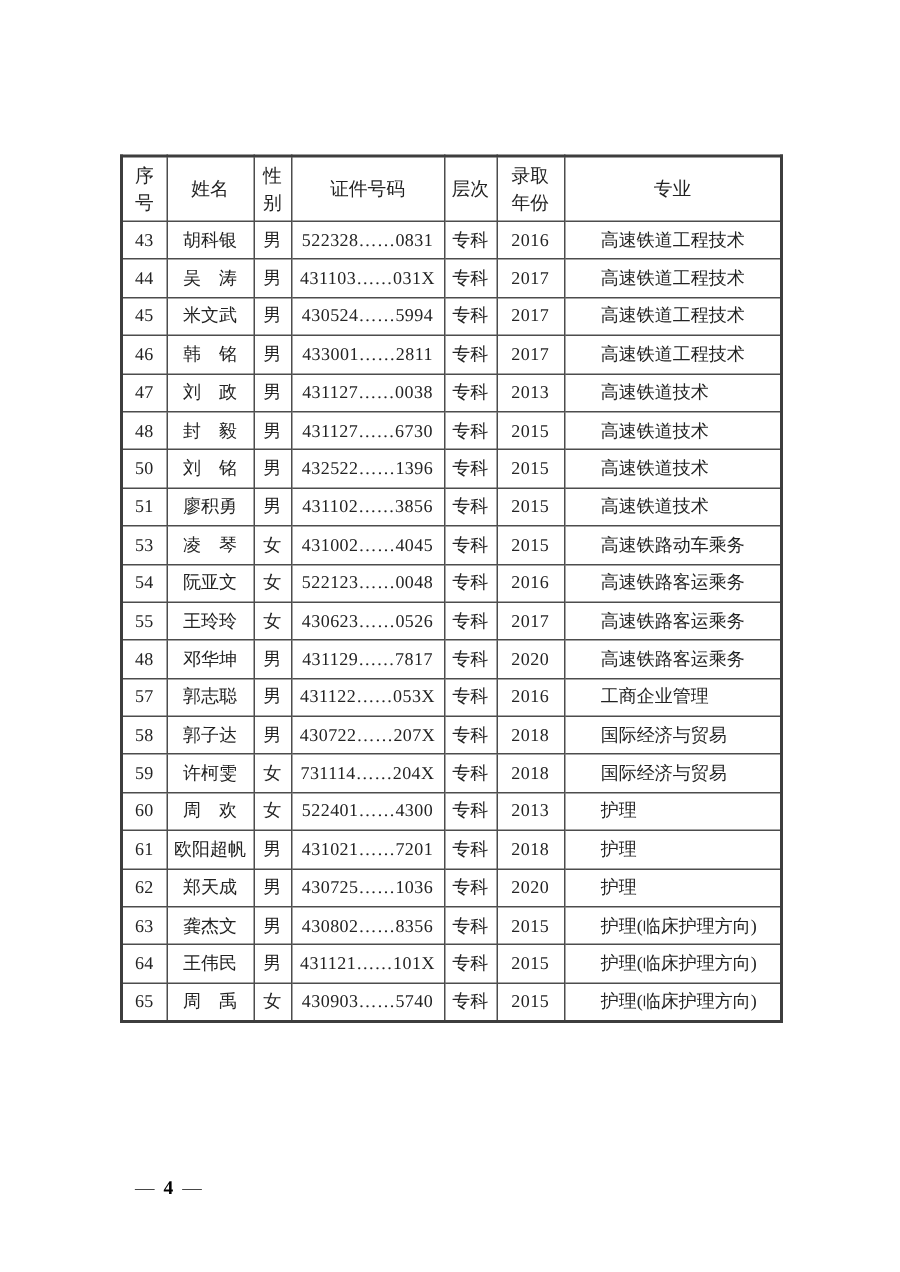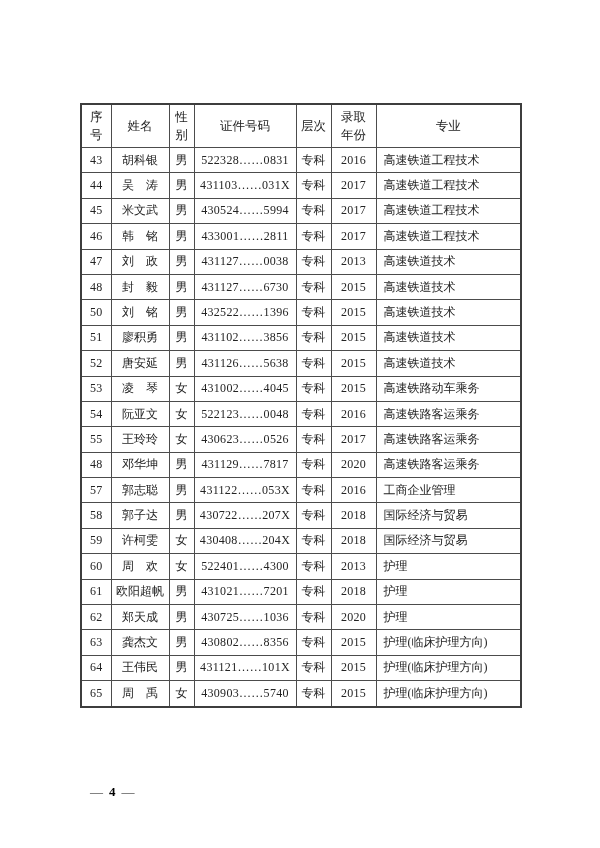--- a/index.html
+++ b/index.html
@@ -51,21 +51,21 @@
     letter-spacing: 0.3px;
   }
   tbody td.col-name,
   tbody td.col-gender,
   tbody td.col-level,
   tbody td.col-major {
     font-family: "Liberation Serif", serif;
   }
   tbody td.col-major {
     text-align: left;
-    padding-left: 7px;
+    padding-left: 24px;
     margin-left: 24px;
   }
   .page-footer {
     position: absolute;
     left: 90px;
     top: 784px;
     font-size: 13px;
     color: #2a2a2a;
     letter-spacing: 1px;
   }
@@ -172,29 +172,20 @@
         <tr>
           <td class="col-no">51</td>
           <td class="col-name">廖积勇</td>
           <td class="col-gender">男</td>
           <td class="col-id">431102……3856</td>
           <td class="col-level">专科</td>
           <td class="col-year">2015</td>
           <td class="col-major">高速铁道技术</td>
         </tr>
         <tr>
-          <td class="col-no">52</td>
-          <td class="col-name">唐安延</td>
-          <td class="col-gender">男</td>
-          <td class="col-id">431126……5638</td>
-          <td class="col-level">专科</td>
-          <td class="col-year">2015</td>
-          <td class="col-major">高速铁道技术</td>
-        </tr>
-        <tr>
           <td class="col-no">53</td>
           <td class="col-name">凌　琴</td>
           <td class="col-gender">女</td>
           <td class="col-id">431002……4045</td>
           <td class="col-level">专科</td>
           <td class="col-year">2015</td>
           <td class="col-major">高速铁路动车乘务</td>
         </tr>
         <tr>
           <td class="col-no">54</td>
@@ -238,21 +229,21 @@
           <td class="col-gender">男</td>
           <td class="col-id">430722……207X</td>
           <td class="col-level">专科</td>
           <td class="col-year">2018</td>
           <td class="col-major">国际经济与贸易</td>
         </tr>
         <tr>
           <td class="col-no">59</td>
           <td class="col-name">许柯雯</td>
           <td class="col-gender">女</td>
-          <td class="col-id">430408……204X</td>
+          <td class="col-id">731114……204X</td>
           <td class="col-level">专科</td>
           <td class="col-year">2018</td>
           <td class="col-major">国际经济与贸易</td>
         </tr>
         <tr>
           <td class="col-no">60</td>
           <td class="col-name">周　欢</td>
           <td class="col-gender">女</td>
           <td class="col-id">522401……4300</td>
           <td class="col-level">专科</td>

